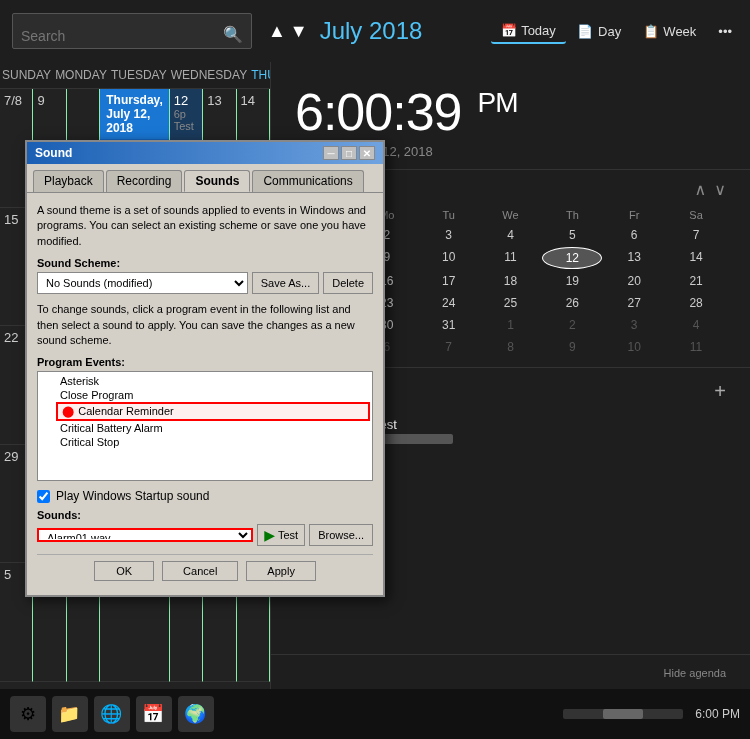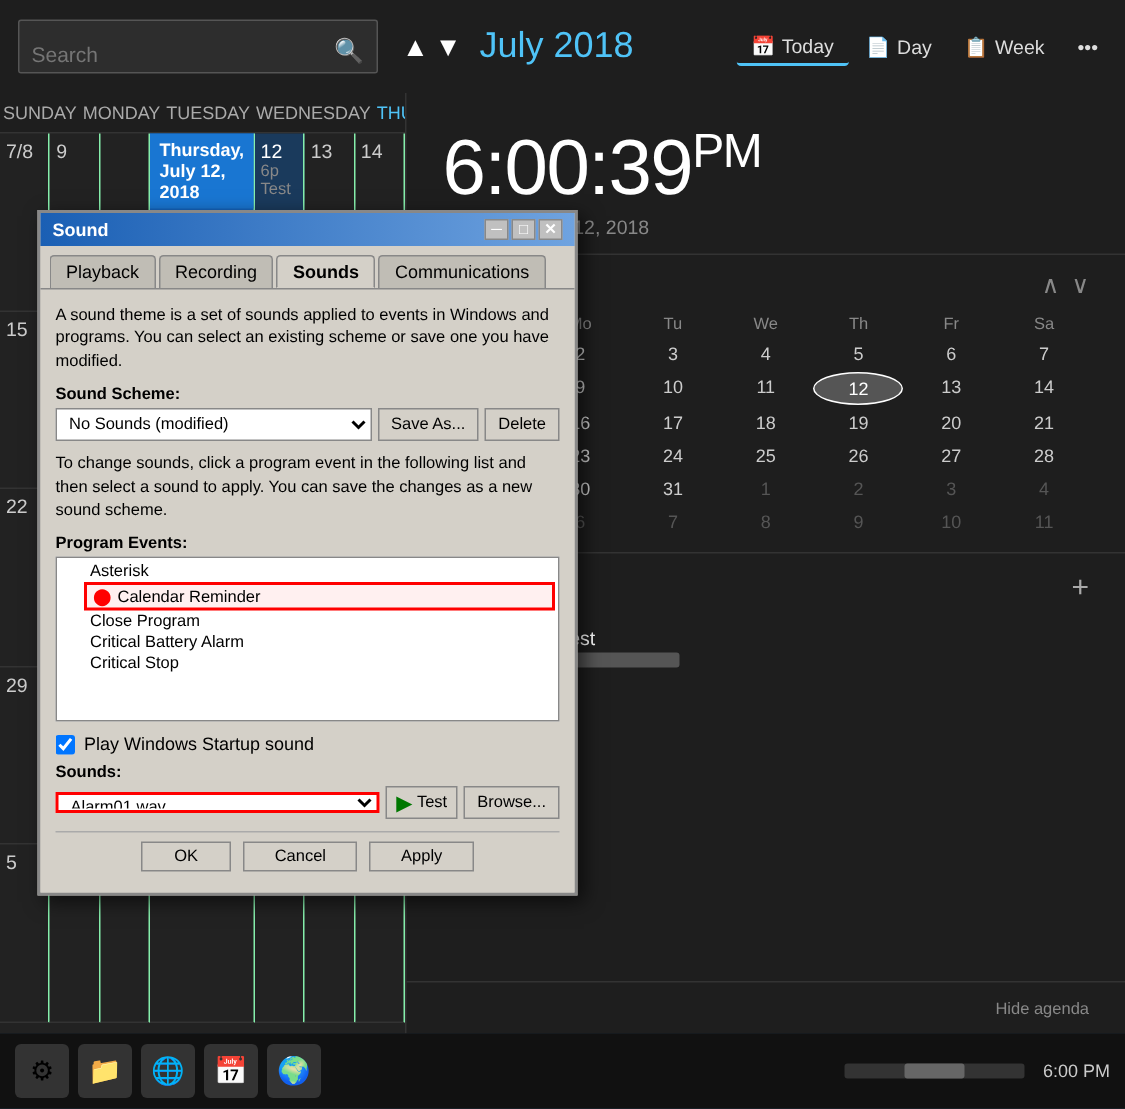--- a/index.html
+++ b/index.html
@@ -161,23 +161,23 @@
       padding: 20px 24px 10px;
       border-bottom: 1px solid #333;
     }
     .clock-time {
       font-size: 52px;
       font-weight: 200;
       color: #fff;
       letter-spacing: -1px;
     }
     .clock-time .ampm {
-      font-size: 32px;
+      font-size: 28px;
       font-weight: 300;
-      margin-left: 0;
+      margin-left: 16px;
       vertical-align: super;
     }
     .clock-date {
       color: #888;
       font-size: 13px;
       margin-top: 2px;
     }
 
     
     .mini-cal {
@@ -700,24 +700,24 @@
       <select class="dialog-select">
         <option>No Sounds (modified)</option>
       </select>
       <button class="dialog-btn">Save As...</button>
       <button class="dialog-btn">Delete</button>
     </div>
     <p class="dialog-desc">To change sounds, click a program event in the following list and then select a sound to apply. You can save the changes as a new sound scheme.</p>
     <div class="dialog-label">Program Events:</div>
     <div class="events-list">
       <div class="event-item" style="margin-left:16px;">Asterisk</div>
+      <div class="event-item" style="margin-left:16px;">Close Program</div>
       <div class="event-item highlighted" style="margin-left:16px;">
         <span style="color:red;margin-right:4px;">⬤</span>Calendar Reminder
       </div>
-      <div class="event-item" style="margin-left:16px;">Close Program</div>
       <div class="event-item" style="margin-left:16px;">Critical Battery Alarm</div>
       <div class="event-item" style="margin-left:16px;">Critical Stop</div>
     </div>
     <div class="checkbox-row">
       <input type="checkbox" id="startup-cb" checked="" style="">
       <label for="startup-cb">Play Windows Startup sound</label>
     </div>
     <div class="dialog-label">Sounds:</div>
     <div class="sound-row">
       <select class="sound-select">

